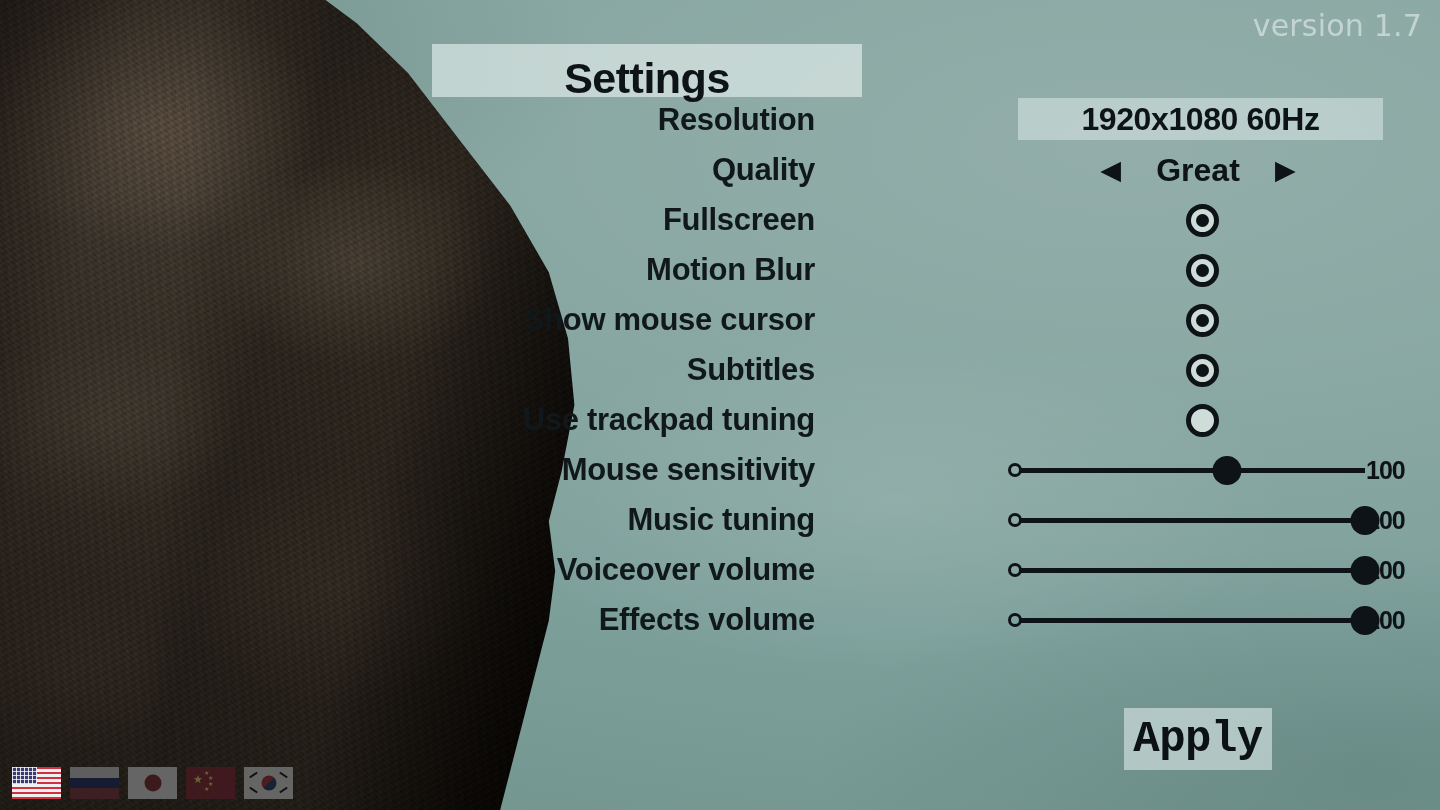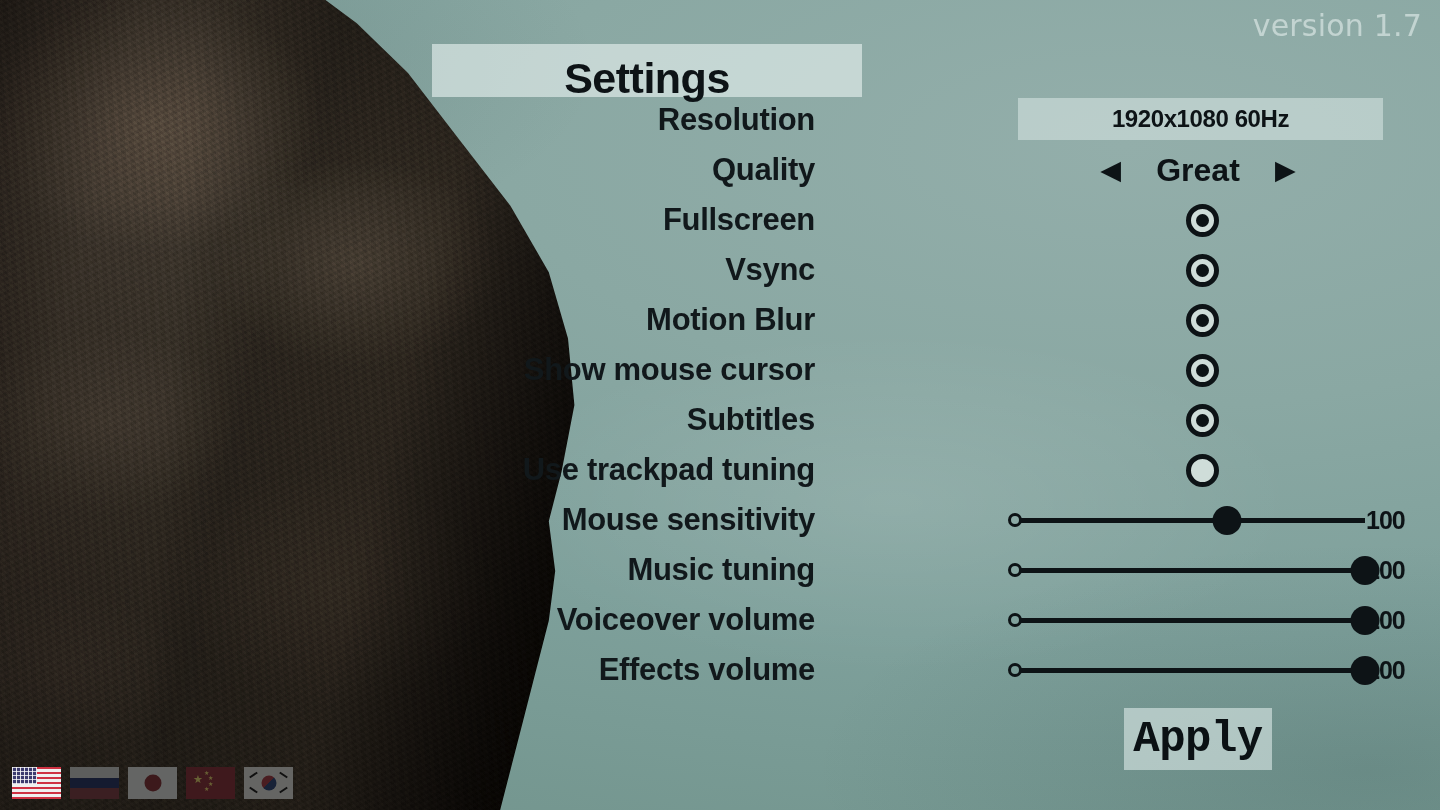--- a/index.html
+++ b/index.html
@@ -88,21 +88,21 @@
     white-space:nowrap; letter-spacing:-.3px;
   }
   .control{ position:absolute; left:1008px; top:0; height:50px; width:400px; }
 
   
   .res-box{
     position:absolute; left:10px; top:3px; width:365px; height:42px;
     background:rgba(226,238,236,.50);
     display:flex; align-items:center; justify-content:center;
   }
-  .res-text{ font-size:24px; font-weight:bold; color:#0d1316; letter-spacing:-.4px;}
+  .res-text{ font-size:32px; font-weight:bold; color:#0d1316; letter-spacing:-.4px;}
 
   
   .stepper{
     position:absolute; left:0; top:0; width:380px; height:50px;
     display:flex; align-items:center; justify-content:center; gap:22px;
   }
   .arrow{ font-size:27px; color:#0d1316; line-height:1; }
   .stepper-val{ font-size:32px; font-weight:bold; color:#0d1316; min-width:110px; text-align:center;}
 
   
@@ -227,28 +227,20 @@
     </div>
     <div class="row">
       <div class="label">Fullscreen</div>
       <div class="control">
         <div class="radio">
           <div class="dot"></div>
         </div>
       </div>
     </div>
     <div class="row">
-      <div class="label">Vsync</div>
-      <div class="control">
-        <div class="radio">
-          <div class="dot"></div>
-        </div>
-      </div>
-    </div>
-    <div class="row">
       <div class="label">Motion Blur</div>
       <div class="control">
         <div class="radio">
           <div class="dot"></div>
         </div>
       </div>
     </div>
     <div class="row">
       <div class="label">Show mouse cursor</div>
       <div class="control">

